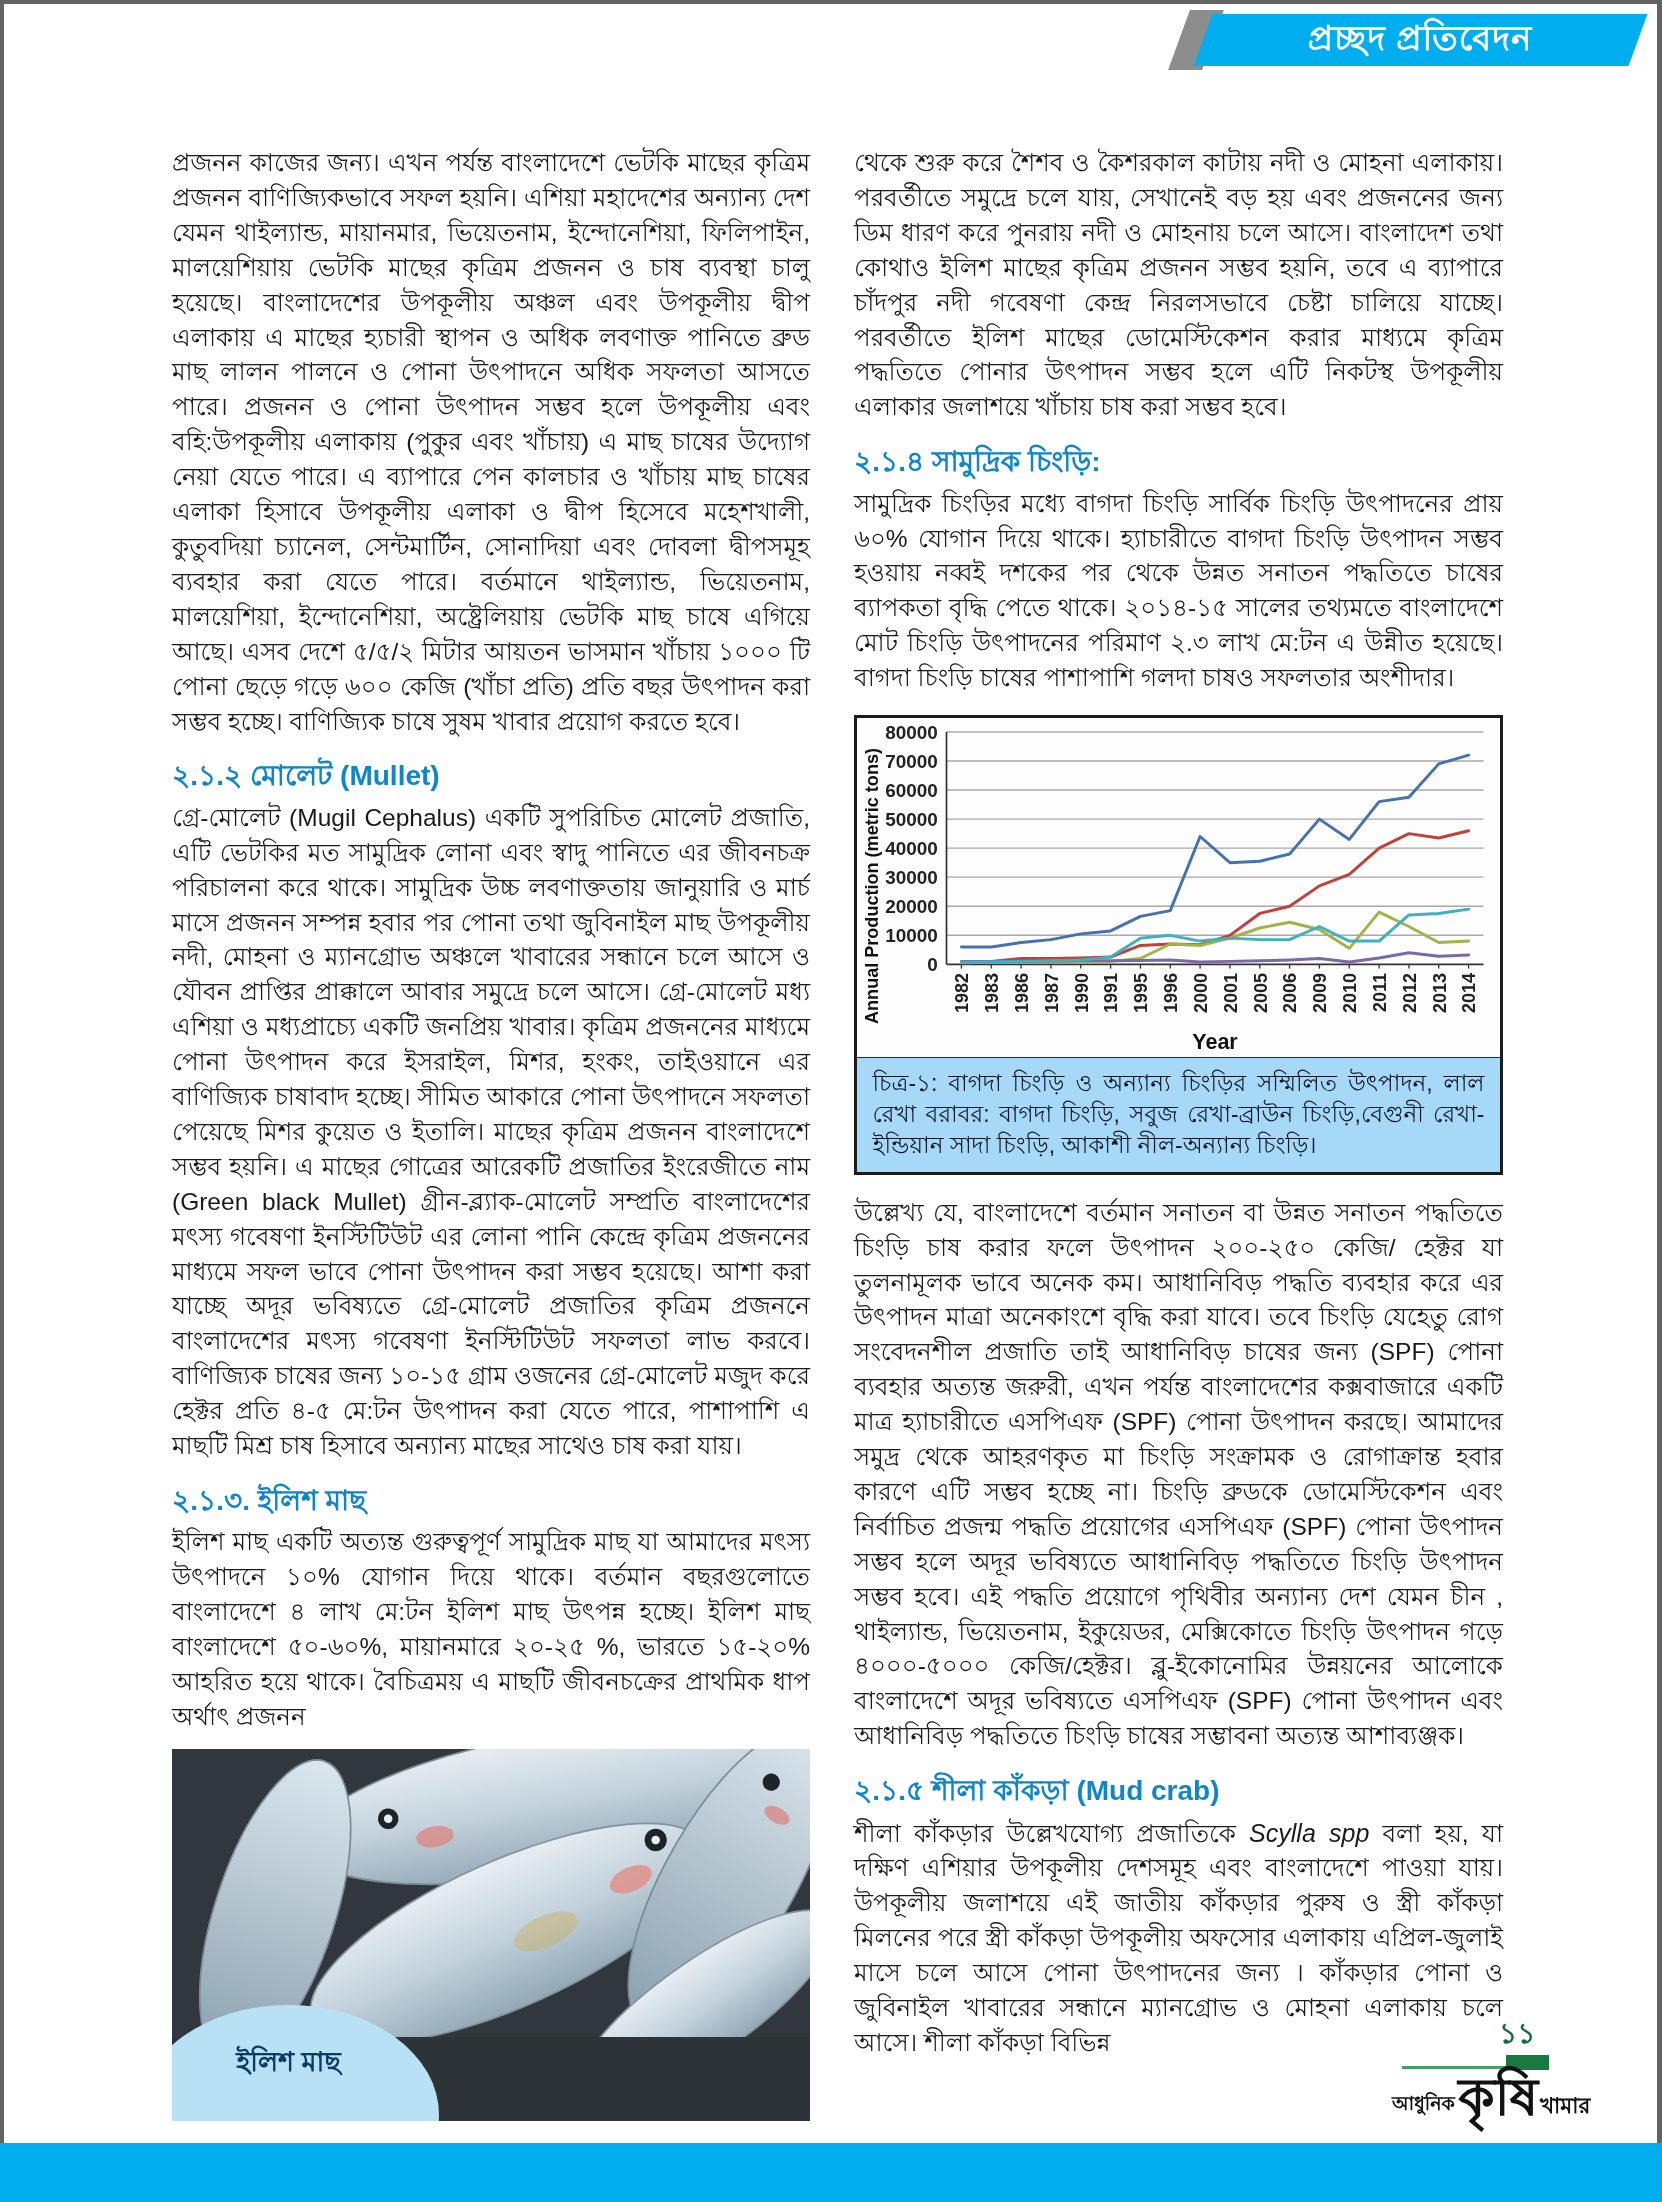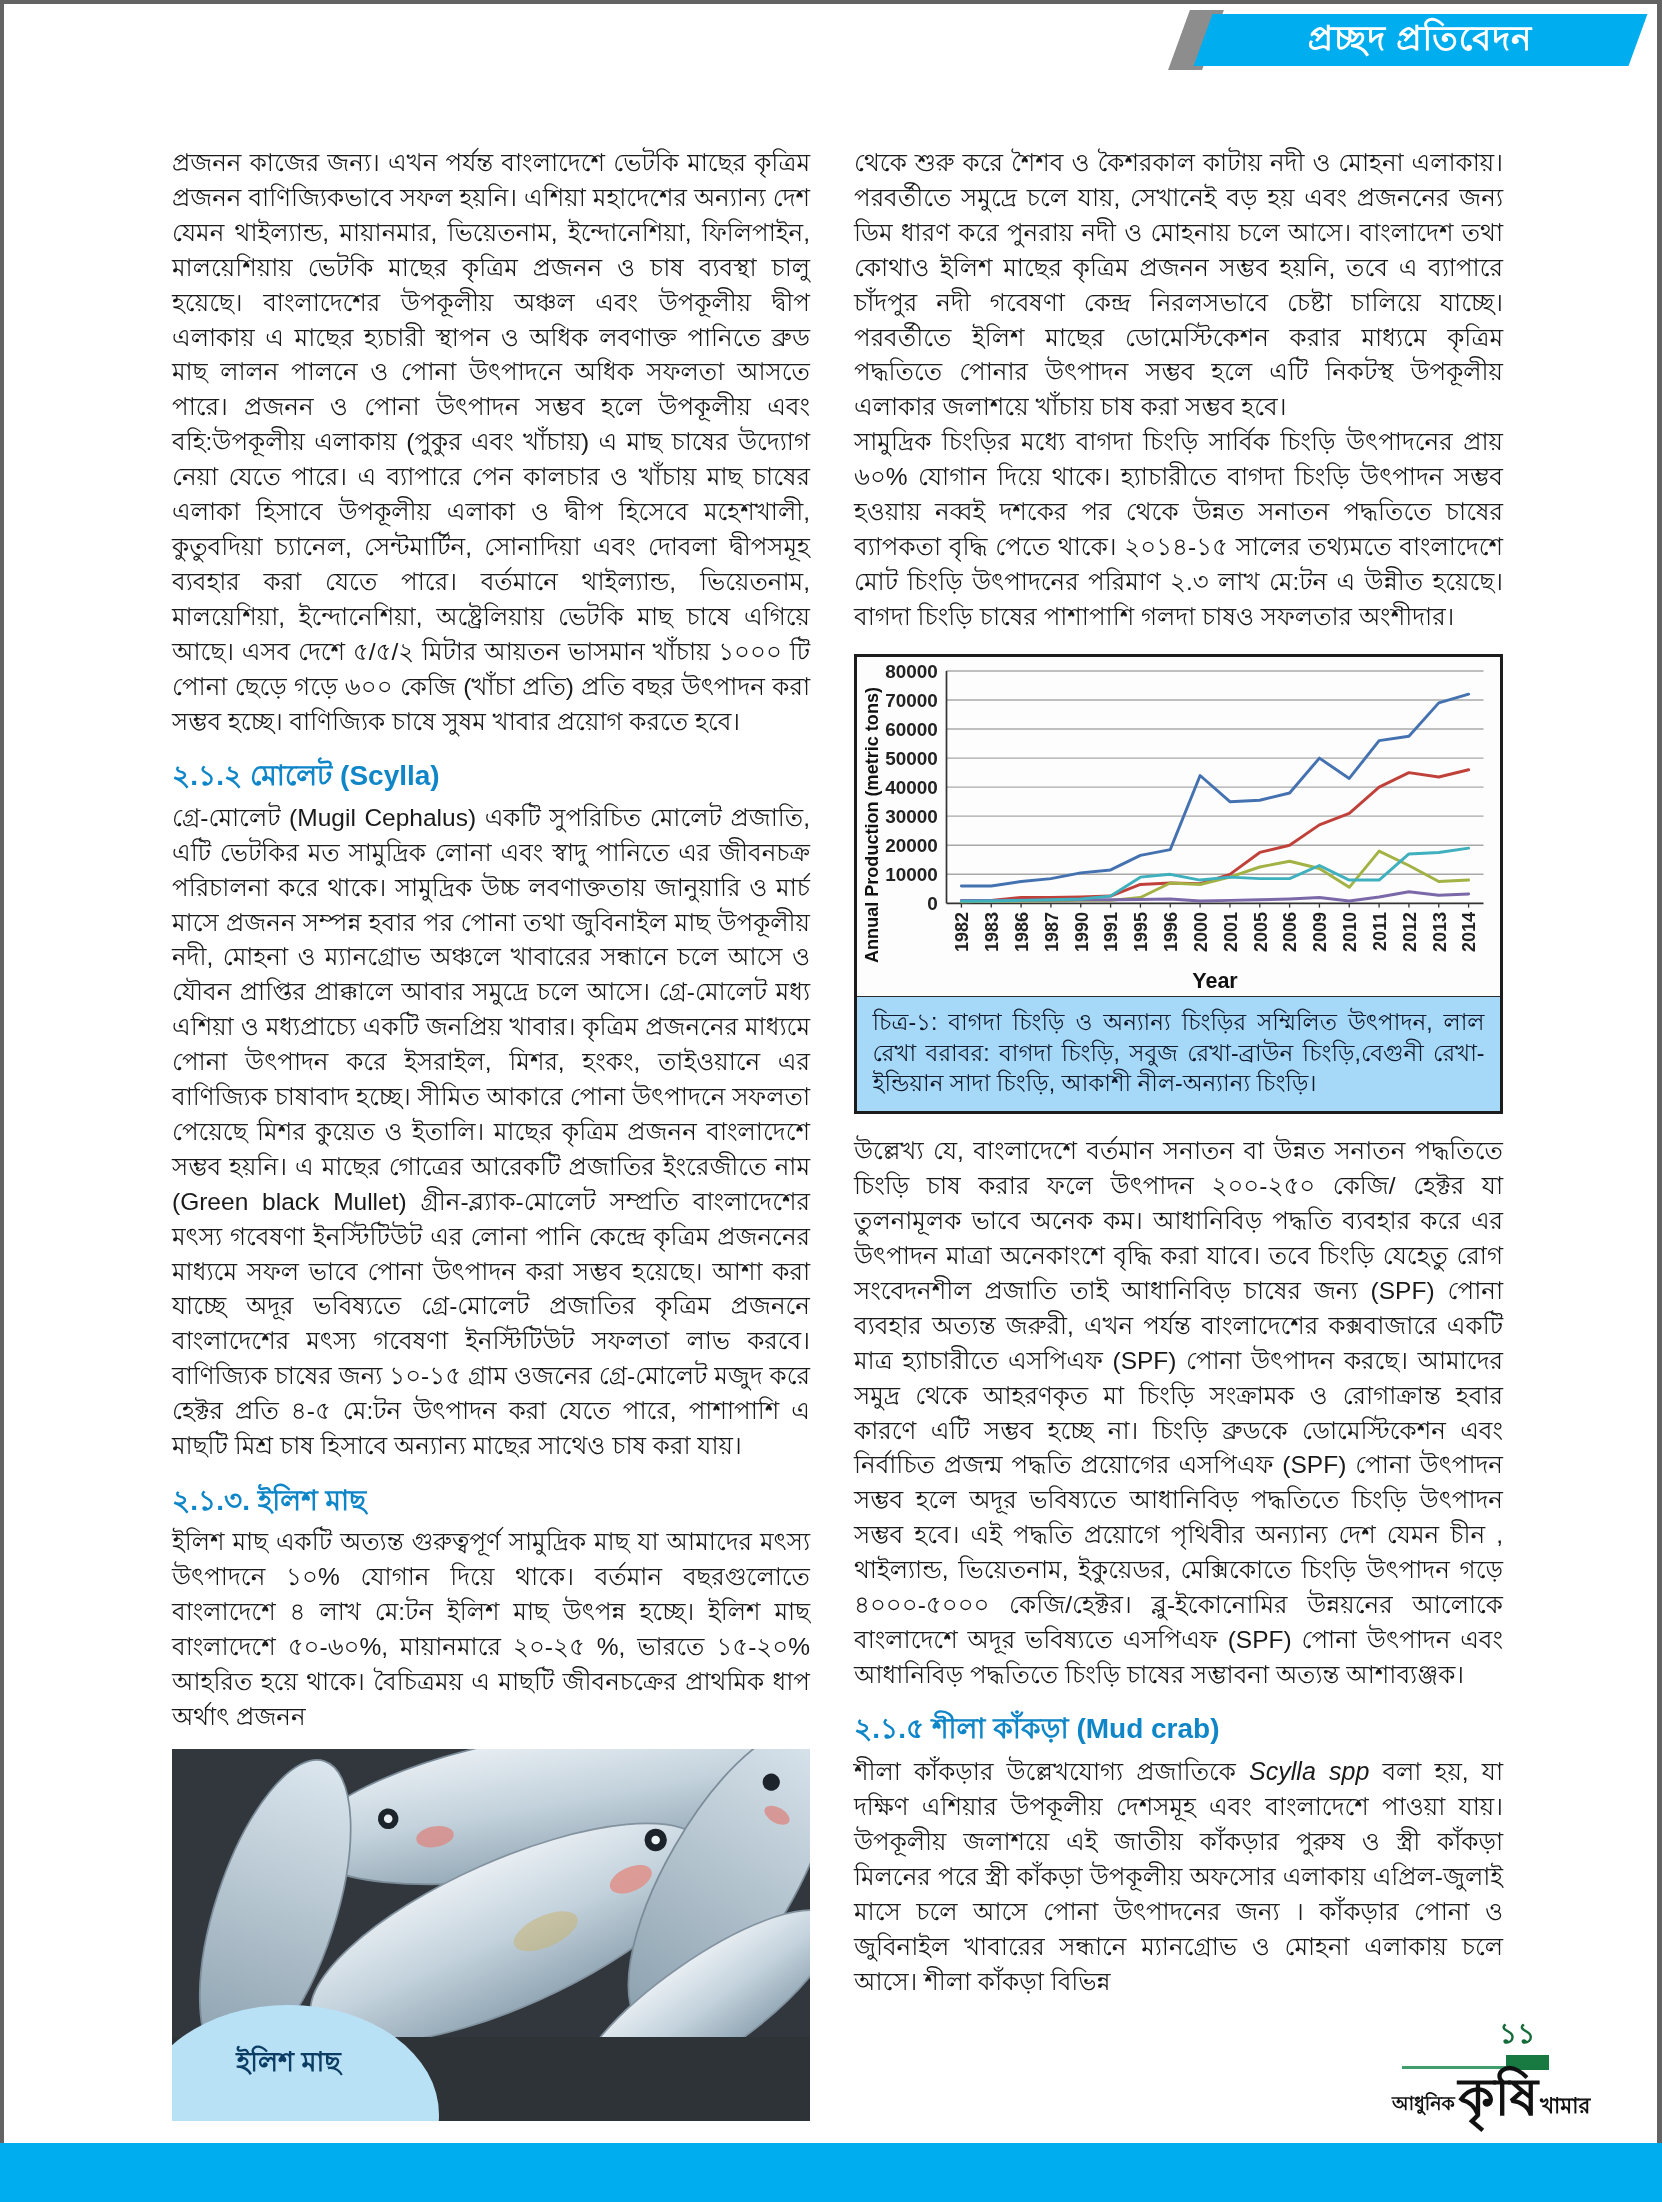--- a/index.html
+++ b/index.html
@@ -58,21 +58,21 @@
 
 <div class="header-wrap">
   <div class="badge-gray"></div>
   <div class="badge-cyan">
     <span>প্রচ্ছদ প্রতিবেদন</span>
   </div>
 </div>
 
 <div id="left-col" class="col">
   <p class="body-text">প্রজনন কাজের জন্য। এখন পর্যন্ত বাংলাদেশে ভেটকি মাছের কৃত্রিম প্রজনন বাণিজ্যিকভাবে সফল হয়নি। এশিয়া মহাদেশের অন্যান্য দেশ যেমন থাইল্যান্ড, মায়ানমার, ভিয়েতনাম, ইন্দোনেশিয়া, ফিলিপাইন, মালয়েশিয়ায় ভেটকি মাছের কৃত্রিম প্রজনন ও চাষ ব্যবস্থা চালু হয়েছে। বাংলাদেশের উপকূলীয় অঞ্চল এবং উপকূলীয় দ্বীপ এলাকায় এ মাছের হ্যচারী স্থাপন ও অধিক লবণাক্ত পানিতে ব্রুড মাছ লালন পালনে ও পোনা উৎপাদনে অধিক সফলতা আসতে পারে। প্রজনন ও পোনা উৎপাদন সম্ভব হলে উপকূলীয় এবং বহি:উপকূলীয় এলাকায় (পুকুর এবং খাঁচায়) এ মাছ চাষের উদ্যোগ নেয়া যেতে পারে। এ ব্যাপারে পেন কালচার ও খাঁচায় মাছ চাষের এলাকা হিসাবে উপকূলীয় এলাকা ও দ্বীপ হিসেবে মহেশখালী, কুতুবদিয়া চ্যানেল, সেন্টমার্টিন, সোনাদিয়া এবং দোবলা দ্বীপসমূহ ব্যবহার করা যেতে পারে। বর্তমানে থাইল্যান্ড, ভিয়েতনাম, মালয়েশিয়া, ইন্দোনেশিয়া, অষ্ট্রেলিয়ায় ভেটকি মাছ চাষে এগিয়ে আছে। এসব দেশে ৫/৫/২ মিটার আয়তন ভাসমান খাঁচায় ১০০০ টি পোনা ছেড়ে গড়ে ৬০০ কেজি (খাঁচা প্রতি) প্রতি বছর উৎপাদন করা সম্ভব হচ্ছে। বাণিজ্যিক চাষে সুষম খাবার প্রয়োগ করতে হবে।</p>
-  <h2 class="section">২.১.২ মোলেট (Scylla)</h2>
+  <h2 class="section">২.১.২ মোলেট (Mullet)</h2>
   <p class="body-text">গ্রে-মোলেট (Mugil Cephalus) একটি সুপরিচিত মোলেট প্রজাতি, এটি ভেটকির মত সামুদ্রিক লোনা এবং স্বাদু পানিতে এর জীবনচক্র পরিচালনা করে থাকে। সামুদ্রিক উচ্চ লবণাক্ততায় জানুয়ারি ও মার্চ মাসে প্রজনন সম্পন্ন হবার পর পোনা তথা জুবিনাইল মাছ উপকূলীয় নদী, মোহনা ও ম্যানগ্রোভ অঞ্চলে খাবারের সন্ধানে চলে আসে ও যৌবন প্রাপ্তির প্রাক্কালে আবার সমুদ্রে চলে আসে। গ্রে-মোলেট মধ্য এশিয়া ও মধ্যপ্রাচ্যে একটি জনপ্রিয় খাবার। কৃত্রিম প্রজননের মাধ্যমে পোনা উৎপাদন করে ইসরাইল, মিশর, হংকং, তাইওয়ানে এর বাণিজ্যিক চাষাবাদ হচ্ছে। সীমিত আকারে পোনা উৎপাদনে সফলতা পেয়েছে মিশর কুয়েত ও ইতালি। মাছের কৃত্রিম প্রজনন বাংলাদেশে সম্ভব হয়নি। এ মাছের গোত্রের আরেকটি প্রজাতির ইংরেজীতে নাম (Green black Mullet) গ্রীন-ব্ল্যাক-মোলেট সম্প্রতি বাংলাদেশের মৎস্য গবেষণা ইনস্টিটিউট এর লোনা পানি কেন্দ্রে কৃত্রিম প্রজননের মাধ্যমে সফল ভাবে পোনা উৎপাদন করা সম্ভব হয়েছে। আশা করা যাচ্ছে অদূর ভবিষ্যতে গ্রে-মোলেট প্রজাতির কৃত্রিম প্রজননে বাংলাদেশের মৎস্য গবেষণা ইনস্টিটিউট সফলতা লাভ করবে। বাণিজ্যিক চাষের জন্য ১০-১৫ গ্রাম ওজনের গ্রে-মোলেট মজুদ করে হেক্টর প্রতি ৪-৫ মে:টন উৎপাদন করা যেতে পারে, পাশাপাশি এ মাছটি মিশ্র চাষ হিসাবে অন্যান্য মাছের সাথেও চাষ করা যায়।</p>
   <h2 class="section">২.১.৩. ইলিশ মাছ</h2>
   <p class="body-text">ইলিশ মাছ একটি অত্যন্ত গুরুত্বপূর্ণ সামুদ্রিক মাছ যা আমাদের মৎস্য উৎপাদনে ১০% যোগান দিয়ে থাকে। বর্তমান বছরগুলোতে বাংলাদেশে ৪ লাখ মে:টন ইলিশ মাছ উৎপন্ন হচ্ছে। ইলিশ মাছ বাংলাদেশে ৫০-৬০%, মায়ানমারে ২০-২৫ %, ভারতে ১৫-২০% আহরিত হয়ে থাকে। বৈচিত্রময় এ মাছটি জীবনচক্রের প্রাথমিক ধাপ অর্থাৎ প্রজনন</p>
 
   <div class="fish-figure">
     <svg width="638" height="288" viewBox="0 0 742 335">
       <defs>
         <linearGradient id="fishg" x1="0" y1="0" x2="0" y2="1">
           <stop offset="0" stop-color="#e8eef3"></stop>
             <stop offset="0.5" stop-color="#c3d2dc"></stop>
@@ -110,20 +110,21 @@
         </g>
     </svg>
     <div class="fish-badge">
       <span>ইলিশ মাছ</span>
     </div>
   </div>
 </div>
 
 <div id="right-col" class="col">
   <p class="body-text">থেকে শুরু করে শৈশব ও কৈশরকাল কাটায় নদী ও মোহনা এলাকায়। পরবর্তীতে সমুদ্রে চলে যায়, সেখানেই বড় হয় এবং প্রজননের জন্য ডিম ধারণ করে পুনরায় নদী ও মোহনায় চলে আসে। বাংলাদেশ তথা কোথাও ইলিশ মাছের কৃত্রিম প্রজনন সম্ভব হয়নি, তবে এ ব্যাপারে চাঁদপুর নদী গবেষণা কেন্দ্র নিরলসভাবে চেষ্টা চালিয়ে যাচ্ছে। পরবর্তীতে ইলিশ মাছের ডোমেস্টিকেশন করার মাধ্যমে কৃত্রিম পদ্ধতিতে পোনার উৎপাদন সম্ভব হলে এটি নিকটস্থ উপকূলীয় এলাকার জলাশয়ে খাঁচায় চাষ করা সম্ভব হবে।</p>
+  <h2 class="section">২.১.৪ সামুদ্রিক চিংড়ি:</h2>
   <p class="body-text">সামুদ্রিক চিংড়ির মধ্যে বাগদা চিংড়ি সার্বিক চিংড়ি উৎপাদনের প্রায় ৬০% যোগান দিয়ে থাকে। হ্যাচারীতে বাগদা চিংড়ি উৎপাদন সম্ভব হওয়ায় নব্বই দশকের পর থেকে উন্নত সনাতন পদ্ধতিতে চাষের ব্যাপকতা বৃদ্ধি পেতে থাকে। ২০১৪-১৫ সালের তথ্যমতে বাংলাদেশে মোট চিংড়ি উৎপাদনের পরিমাণ ২.৩ লাখ মে:টন এ উন্নীত হয়েছে। বাগদা চিংড়ি চাষের পাশাপাশি গলদা চাষও সফলতার অংশীদার।</p>
 
   <div class="chart-block">
     <div class="chart-area">
       <svg id="chart-svg" width="642" height="336" viewBox="0 0 746 390">
           <text x="94" y="294" text-anchor="end" font-size="22" font-weight="bold" fill="#222">0</text>
           <line x1="104" y1="252.25" x2="728" y2="252.25" stroke="#a8a8a8" stroke-width="1.6"></line>
           <text x="94" y="260.25" text-anchor="end" font-size="22" font-weight="bold" fill="#222">10000</text>
           <line x1="104" y1="218.5" x2="728" y2="218.5" stroke="#a8a8a8" stroke-width="1.6"></line>
           <text x="94" y="226.5" text-anchor="end" font-size="22" font-weight="bold" fill="#222">20000</text>

